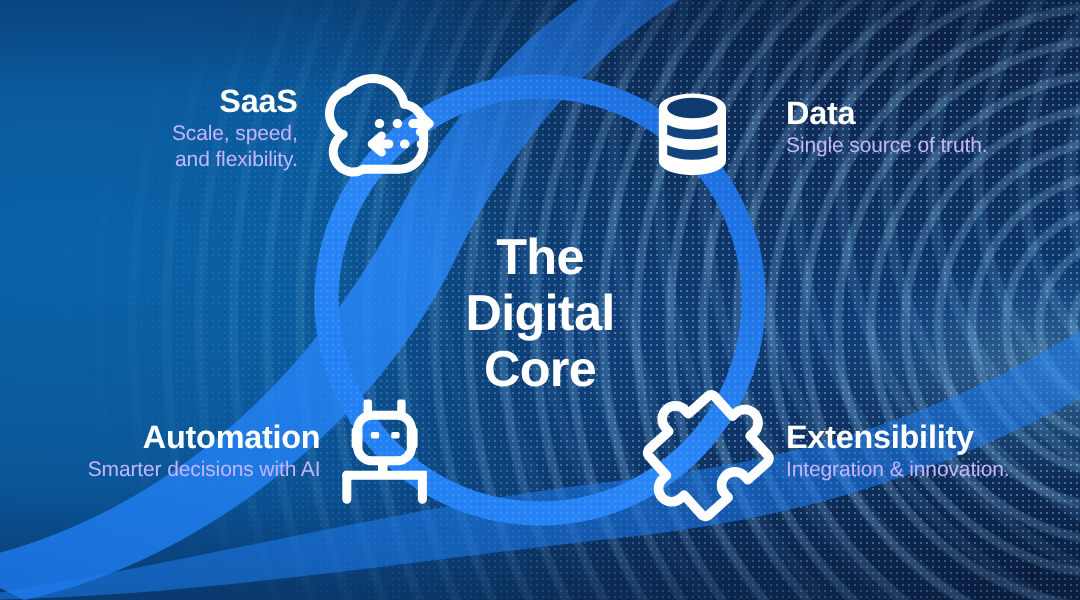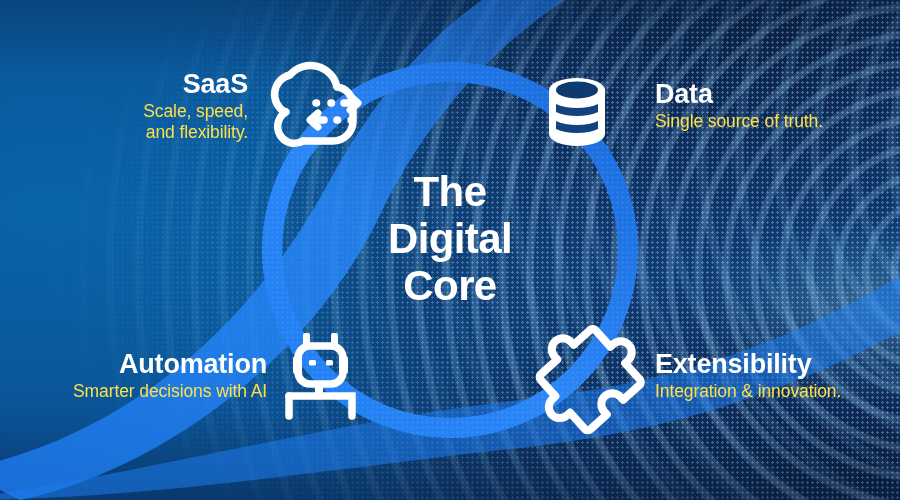--- a/index.html
+++ b/index.html
@@ -87,35 +87,35 @@
     font-weight:bold;
     font-size:27px;
     line-height:1.06;
     letter-spacing:-0.2px;
     margin:0;
   }
   .label .sub{
     font-size:17.5px;
     line-height:1.20;
     margin:2px 0 0 0;
-    color:#fde047;
+    color:#c4b5fd;
     white-space:pre-line;
     letter-spacing:-0.1px;
   }
   .right-al{text-align:right;}
   .left-al{text-align:left;}
 
   #saas-label{right:652px;top:70px;}
   #data-label{left:655px;top:80px;}
   #automation-label{right:633px;top:350px;}
   #extensibility-label{left:655px;top:350px;}
 
   #center-text{
     position:absolute;
-    left:350px;top:168px;width:200px;
+    left:350px;top:190px;width:200px;
     text-align:center;
     color:#ffffff;
     font-weight:bold;
     font-size:42px;
     line-height:1.12;
     letter-spacing:-0.6px;
     white-space:pre-line;
   }
 </style>
 </head>

